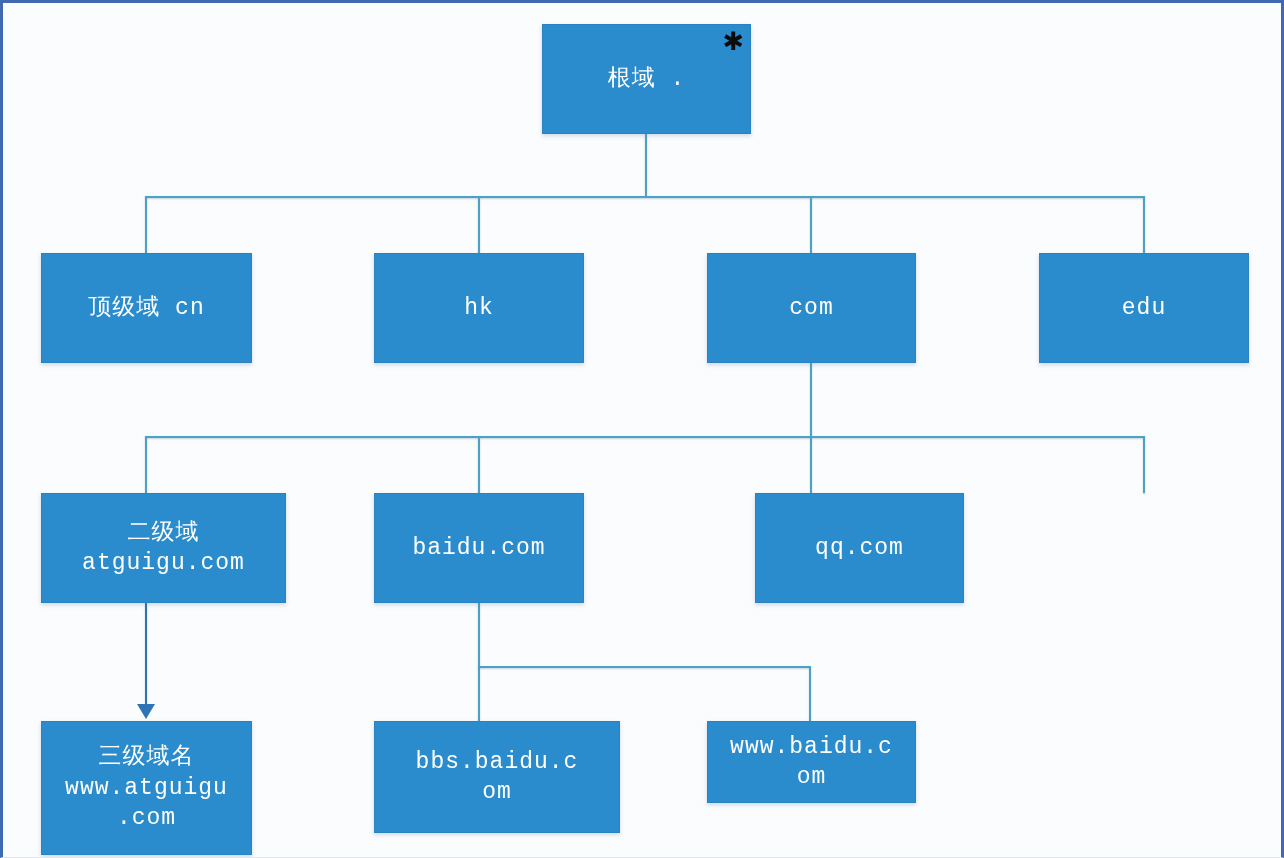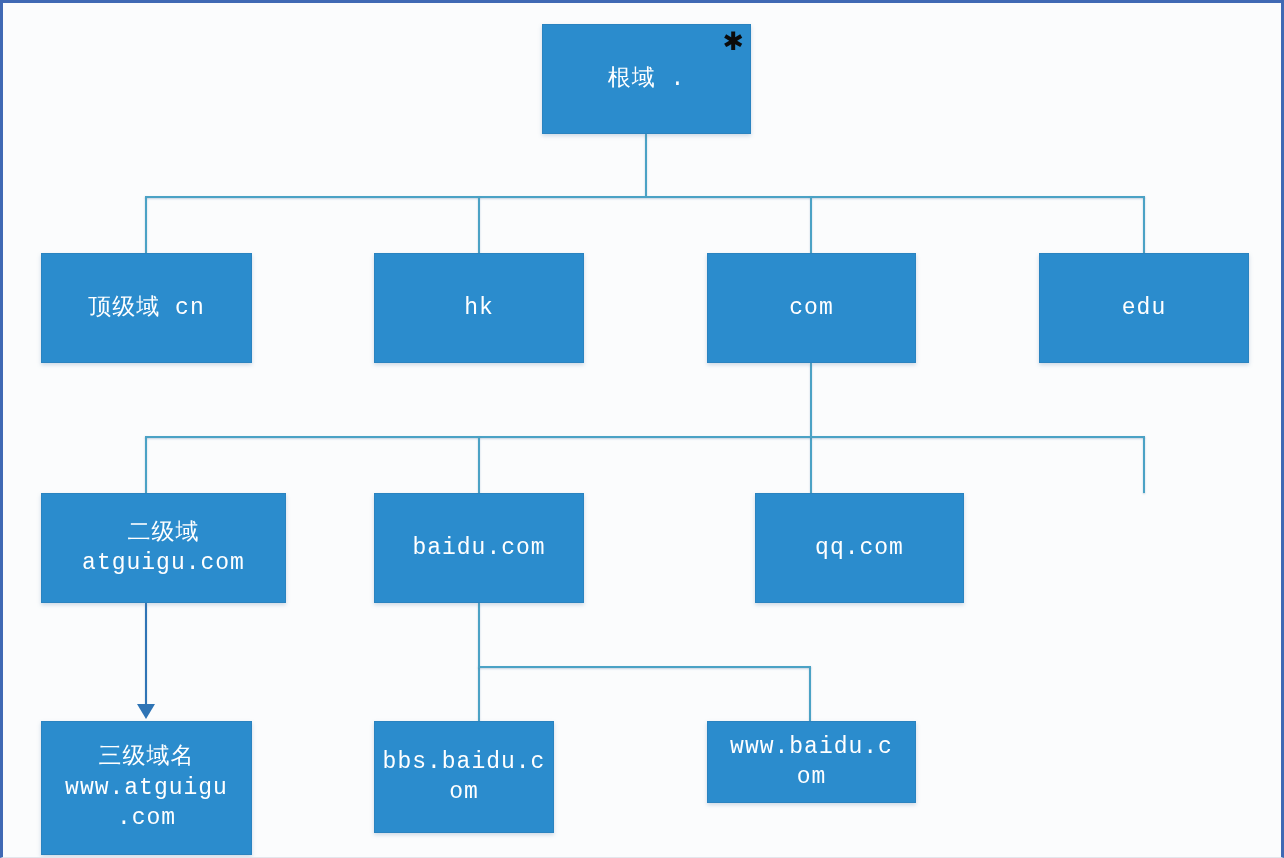--- a/index.html
+++ b/index.html
@@ -72,21 +72,21 @@
   .n-root        { left: 539px;  top: 21px;  width: 209px; height: 110px; }
   .n-cn          { left: 38px;   top: 250px; width: 211px; height: 110px; }
   .n-hk          { left: 371px;  top: 250px; width: 210px; height: 110px; }
   .n-com         { left: 704px;  top: 250px; width: 209px; height: 110px; }
   .n-edu         { left: 1036px; top: 250px; width: 210px; height: 110px; }
   .n-atguigu     { left: 38px;   top: 490px; width: 245px; height: 110px; }
   .n-baidu       { left: 371px;  top: 490px; width: 210px; height: 110px; }
   .n-qq          { left: 704px;  top: 490px; width: 209px; height: 110px; margin-left: 48px; }
   .n-aliyun      { left: 1036px; top: 490px; width: 210px; height: 110px; }
   .n-www-atguigu { left: 38px;   top: 718px; width: 211px; height: 134px; }
-  .n-bbs-baidu   { left: 371px;  top: 718px; width: 180px; height: 112px; }
+  .n-bbs-baidu   { left: 371px;  top: 718px; width: 246px; height: 112px; }
   .n-www-baidu   { left: 704px;  top: 718px; width: 209px; height: 82px; }
 
   
   .l-root-drop    { left: 642px;  top: 131px; width: 2px;    height: 62px; }
   .l-tld-bus      { left: 142px;  top: 193px; width: 1000px; height: 2px;  }
   .l-cn-drop      { left: 142px;  top: 193px; width: 2px;    height: 57px; }
   .l-hk-drop      { left: 475px;  top: 193px; width: 2px;    height: 57px; }
   .l-com-drop     { left: 807px;  top: 193px; width: 2px;    height: 57px; }
   .l-edu-drop     { left: 1140px; top: 193px; width: 2px;    height: 57px; }
   .l-com-down     { left: 807px;  top: 360px; width: 2px;    height: 130px;}

